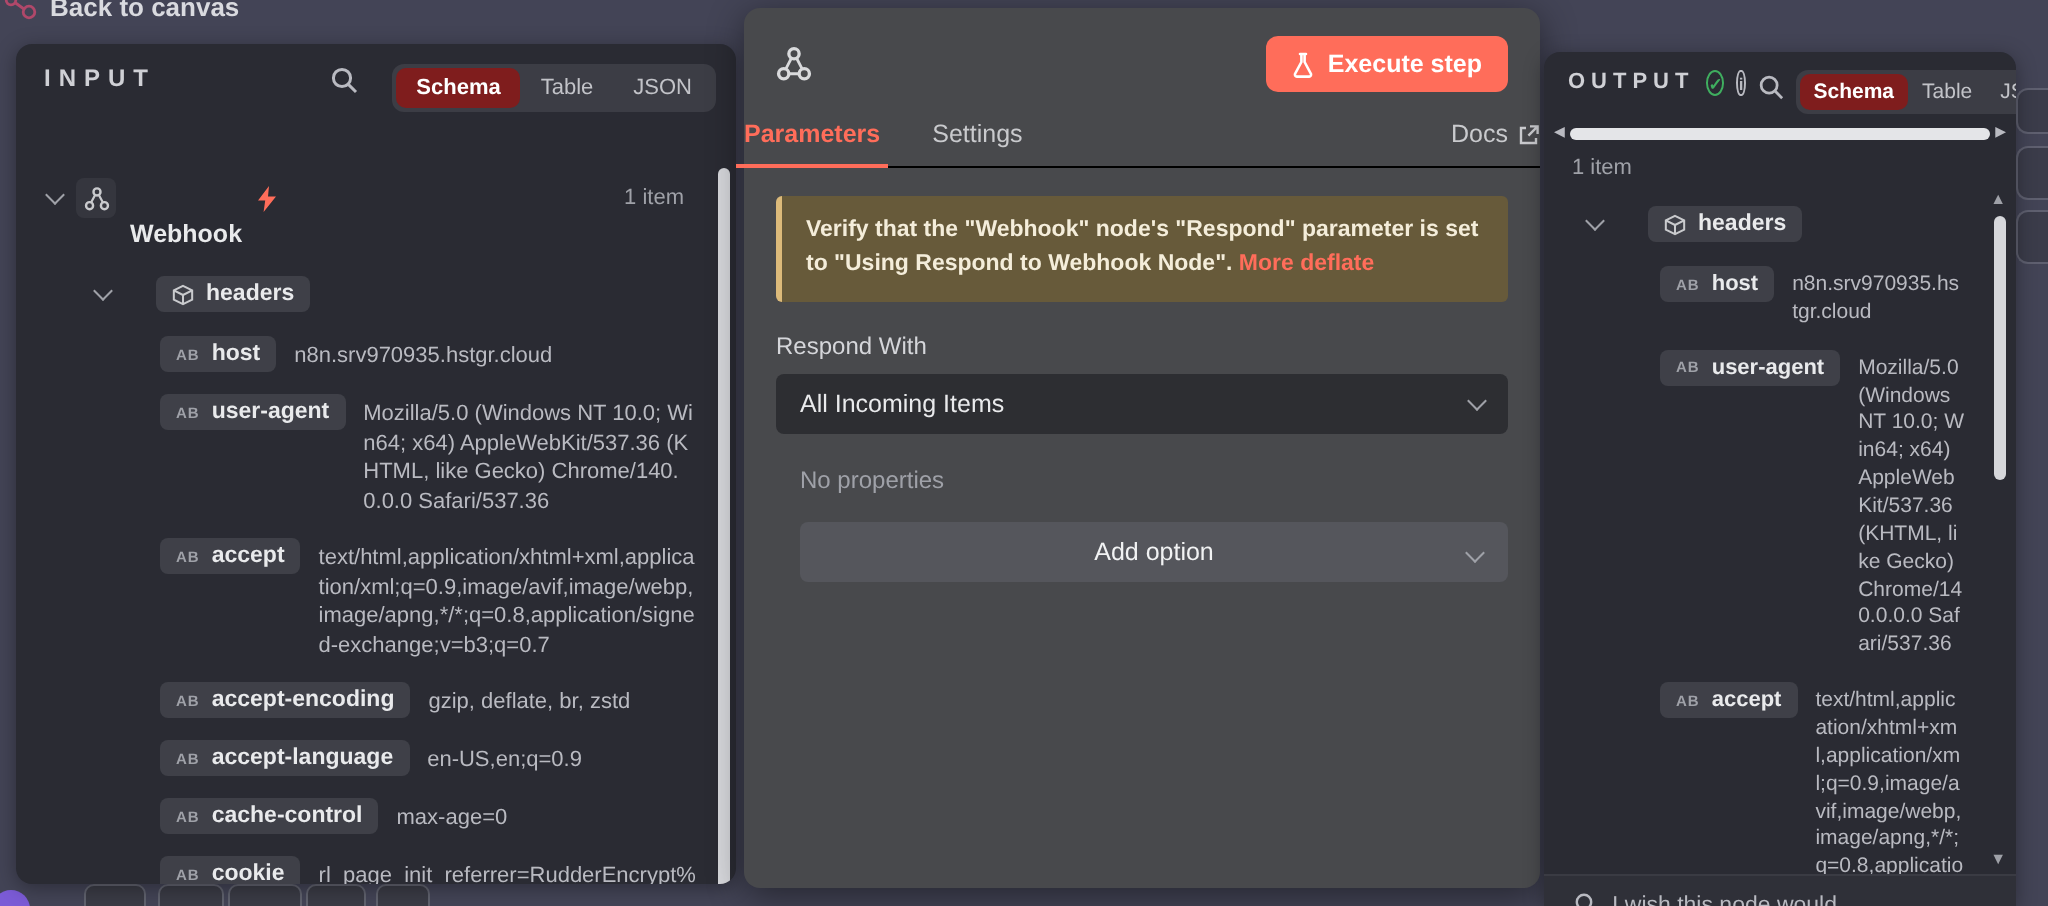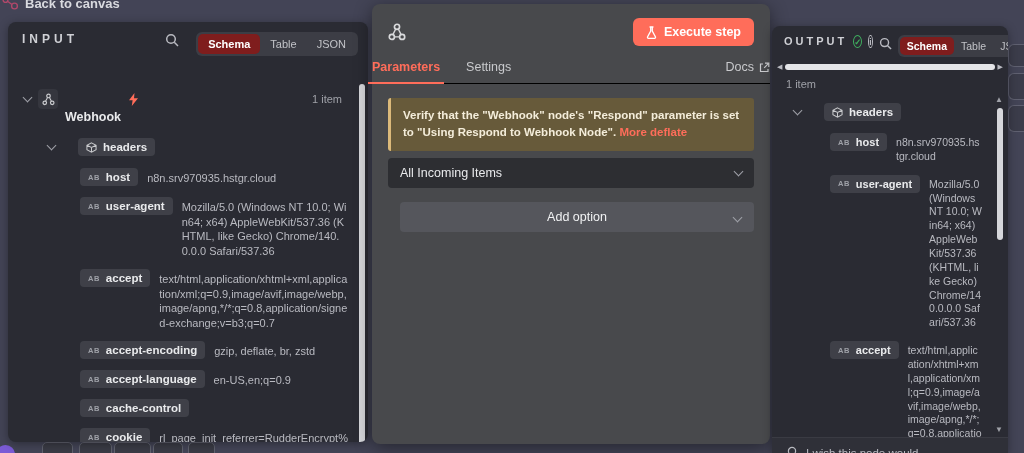--- a/index.html
+++ b/index.html
@@ -243,20 +243,21 @@
             <span class="type-badge">AB</span>
             <span class="key-text">accept-language</span>
           </span>
           <span class="field-value">en-US,en;q=0.9</span>
         </div>
         <div class="schema-row">
           <span class="key-pill">
             <span class="type-badge">AB</span>
             <span class="key-text">cache-control</span>
           </span>
+          <span class="field-value">max-age=0</span>
         </div>
         <div class="schema-row">
           <span class="key-pill">
             <span class="type-badge">AB</span>
             <span class="key-text">cookie</span>
           </span>
           <span class="field-value">rl_page_init_referrer=RudderEncrypt%3AU2FsdGVkX183X8kyNRzGV3S4f0Y0Y5NK40dXIxYWCkk%3D; rl_page_init_referring_domain=RudderEncrypt%3AU2FsdGVkX19t3O7Mb0VZnnelXA%2FCyoWDYG54zAzRSzY%3D; rl_anonymous_id=RudderEncrypt%3AU2FsdGVkX18w3alEvpUsJfnHl7Y1ZMlbRADWwNnpv3CSwZqJxH8V08rgHzljiAwJq0aCS5laq7Vme4n7K9S04Q%3D%3D; rl_user_id=RudderEncrypt%3AU2FsdGVkX183Xm%2BUws2MkFu%2BtR3clmQuM%2B30TR5CUMlUrRLew%2BGfToDmiEGj7MRdg6vmv8Glbs6S7hg0n9dhCWZ%2BuZwHHUZBVutXLDEjgGhRrn679%2Fsm5rBLXJ%2FChN%2FLGpjhX43cUdpuw6y4pjstpzNrc1lE8uNkYvnNT2am%2Bbs%3D; rl_trait=RudderEncrypt%3AU2FsdGVkX1%2FBfWgtrhXJE4g9Y6rwtXU9H%2FfP1aflpK...</span>
         </div>
       </div>
   </div>
@@ -287,24 +288,26 @@
       <svg width="11" height="11" viewBox="0 0 11 11">
           <path d="M4 2 L1.5 2 L1.5 9.5 L9 9.5 L9 7" fill="none" stroke="#c9cacd" stroke-width="1.2"></path>
           <path d="M6 1.2 L9.8 1.2 L9.8 5 M9.8 1.2 L5.2 5.8" fill="none" stroke="#c9cacd" stroke-width="1.2"></path>
         </svg>
     </span>
   </div>
   <div class="dlg-body">
     <div class="notice">
       <span>Verify that the "Webhook" node's "Respond" parameter is set to "Using Respond to Webhook Node". </span><a href="#">More deflate</a>
     </div>
+    <div class="field-label">Respond With</div>
     <div class="select-box">
       <span>All Incoming Items</span>
       <span class="chev"></span>
     </div>
+    <div class="options-empty">No properties</div>
     <div class="add-btn">
       <span>Add option</span>
       <span class="chev"></span>
     </div>
   </div>
 </section>
 
 <section class="panel" id="output-panel">
   <div class="panel-header">
     <span class="panel-title">OUTPUT</span>

